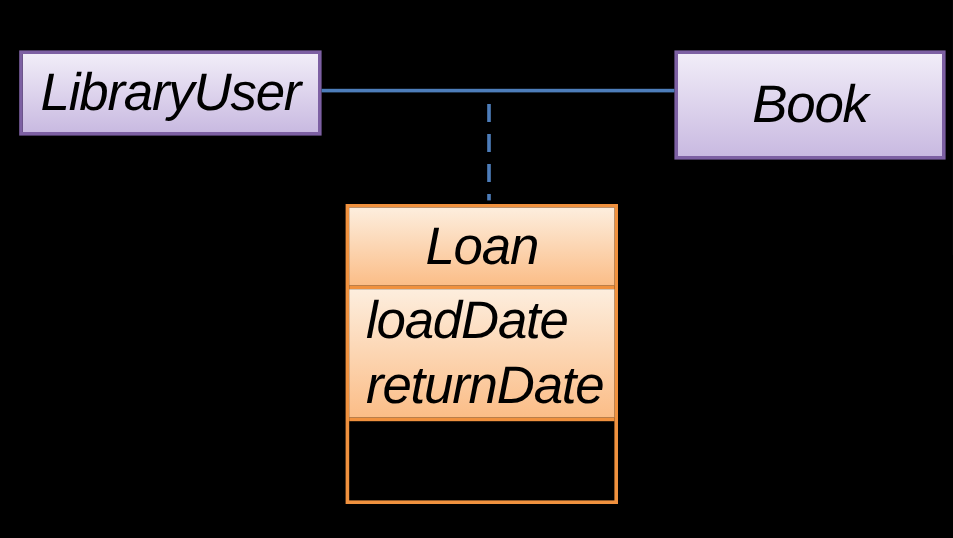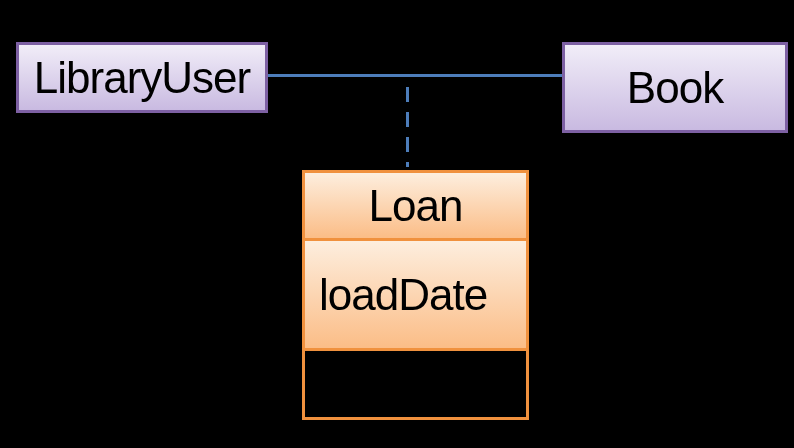--- a/index.html
+++ b/index.html
@@ -6,21 +6,21 @@
     --bg: #000000;
     --class-border: #7D60A3;
     --class-fill-top: #F1EDF8;
     --class-fill-bottom: #C9BAE1;
     --assoc-border: #F0913E;
     --assoc-fill-top: #FDEEDE;
     --assoc-fill-bottom: #FBBD87;
     --line: #4D7DBA;
     --text: #000000;
   }
-  * { margin: 0; padding: 0; box-sizing: border-box; }
+  * { margin: 0; padding: 0; box-sizing: border-box; font-style: italic; }
   html, body { background: #111; }
   .canvas {
     position: relative;
     width: 794px;
     height: 448px;
     background: var(--bg);
     overflow: hidden;
     font-family: "Liberation Sans", "DejaVu Sans", sans-serif;
     color: var(--text);
   }
@@ -48,21 +48,21 @@
     left: 406px; top: 77px;
     width: 3px; height: 90px;
     background: repeating-linear-gradient(
       to bottom,
       transparent 0 10px,
       var(--line) 10px 25px
     );
   }
   .loan-box {
     position: absolute;
-    left: 302px; top: 170px;
+    left: 288px; top: 170px;
     width: 227px; height: 250px;
     border: 3px solid var(--assoc-border);
     display: flex;
     flex-direction: column;
   }
   .compartment {
     background: linear-gradient(to bottom, var(--assoc-fill-top) 0%, var(--assoc-fill-bottom) 100%);
     font-size: 44px;
     letter-spacing: -1px;
     display: flex;
@@ -104,16 +104,17 @@
   <div class="assoc-line"></div>
 
   <div class="dashed-line"></div>
 
   <div class="loan-box">
     <div class="compartment loan-title">
       <span>Loan</span>
     </div>
     <div class="compartment loan-attrs">
       <div class="member">loadDate</div>
+      <div class="member">returnDate</div>
     </div>
   </div>
 
 </div>
 
 </body></html>

